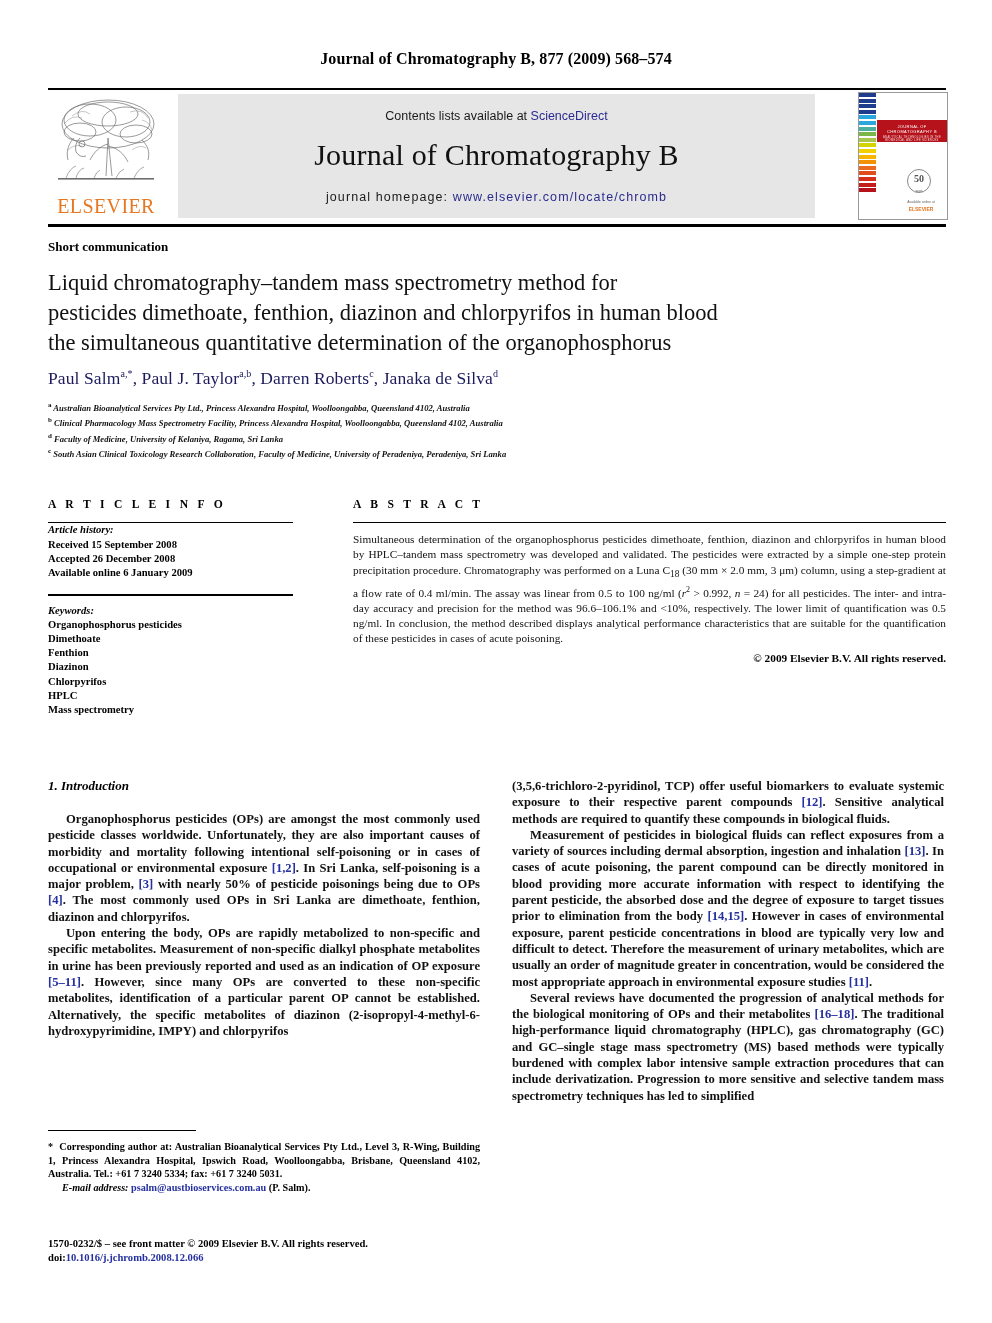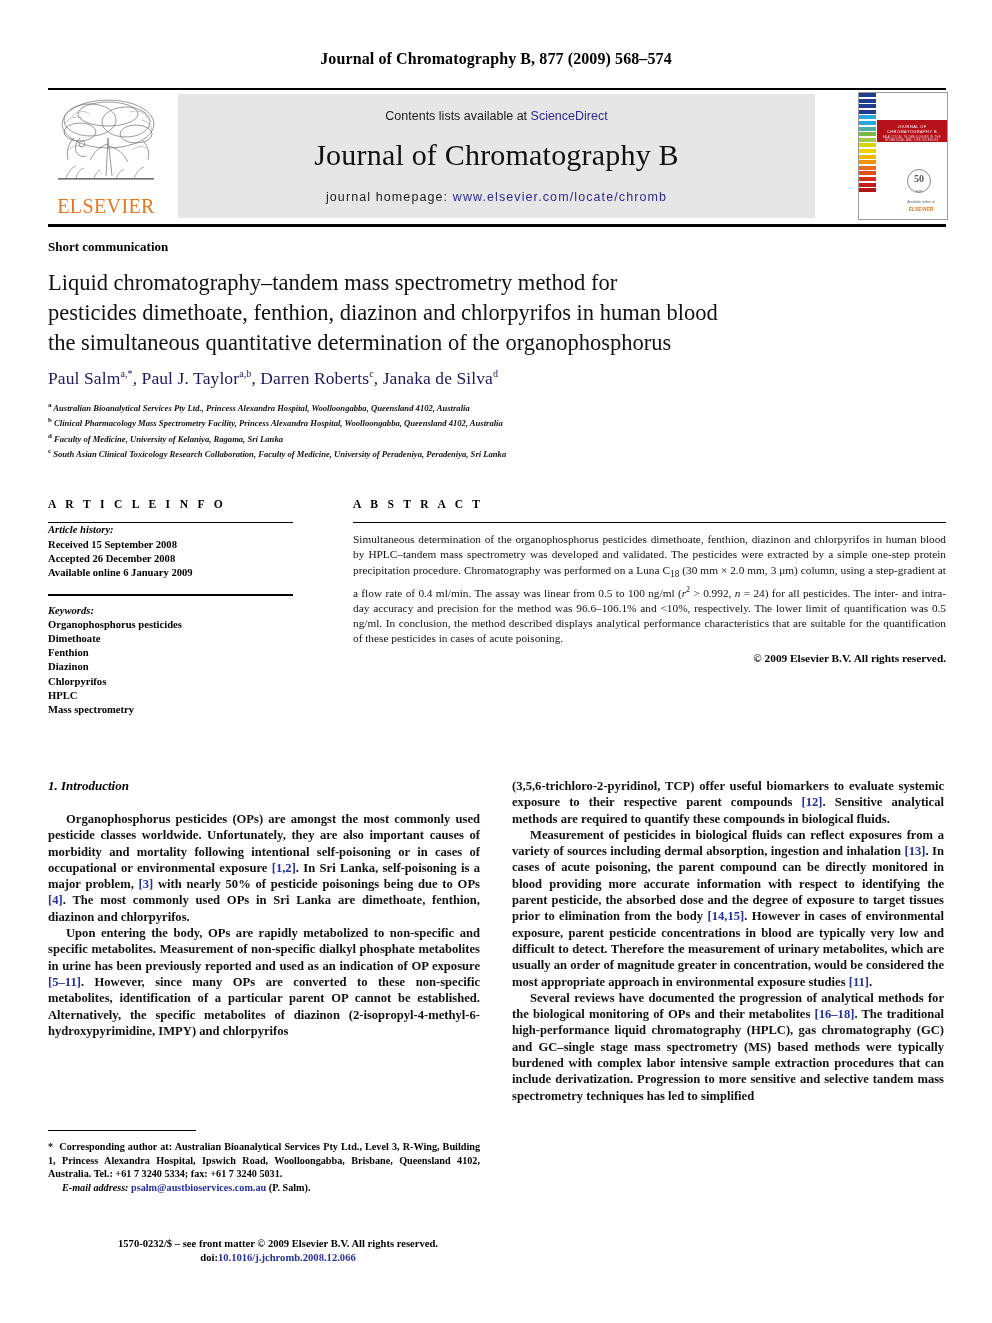--- a/index.html
+++ b/index.html
@@ -346,21 +346,20 @@
   .footnote .email-label { font-style: italic; margin-top: 8px; }
   .footnote .email-link { color: #2430a0; }
 
   .imprint {
     position: absolute;
     left: 48px; top: 1237px;
     width: 460px;
     font-size: 10.6px;
     line-height: 14.4px;
     font-weight: bold;
-    text-align: center;
   }
   .imprint .doi-link { color: #2430a0; }
 </style>
 </head>
 <body>
 
 <div class="page">
 
   <div class="running-head">Journal of Chromatography B, 877 (2009) 568–574</div>
 

